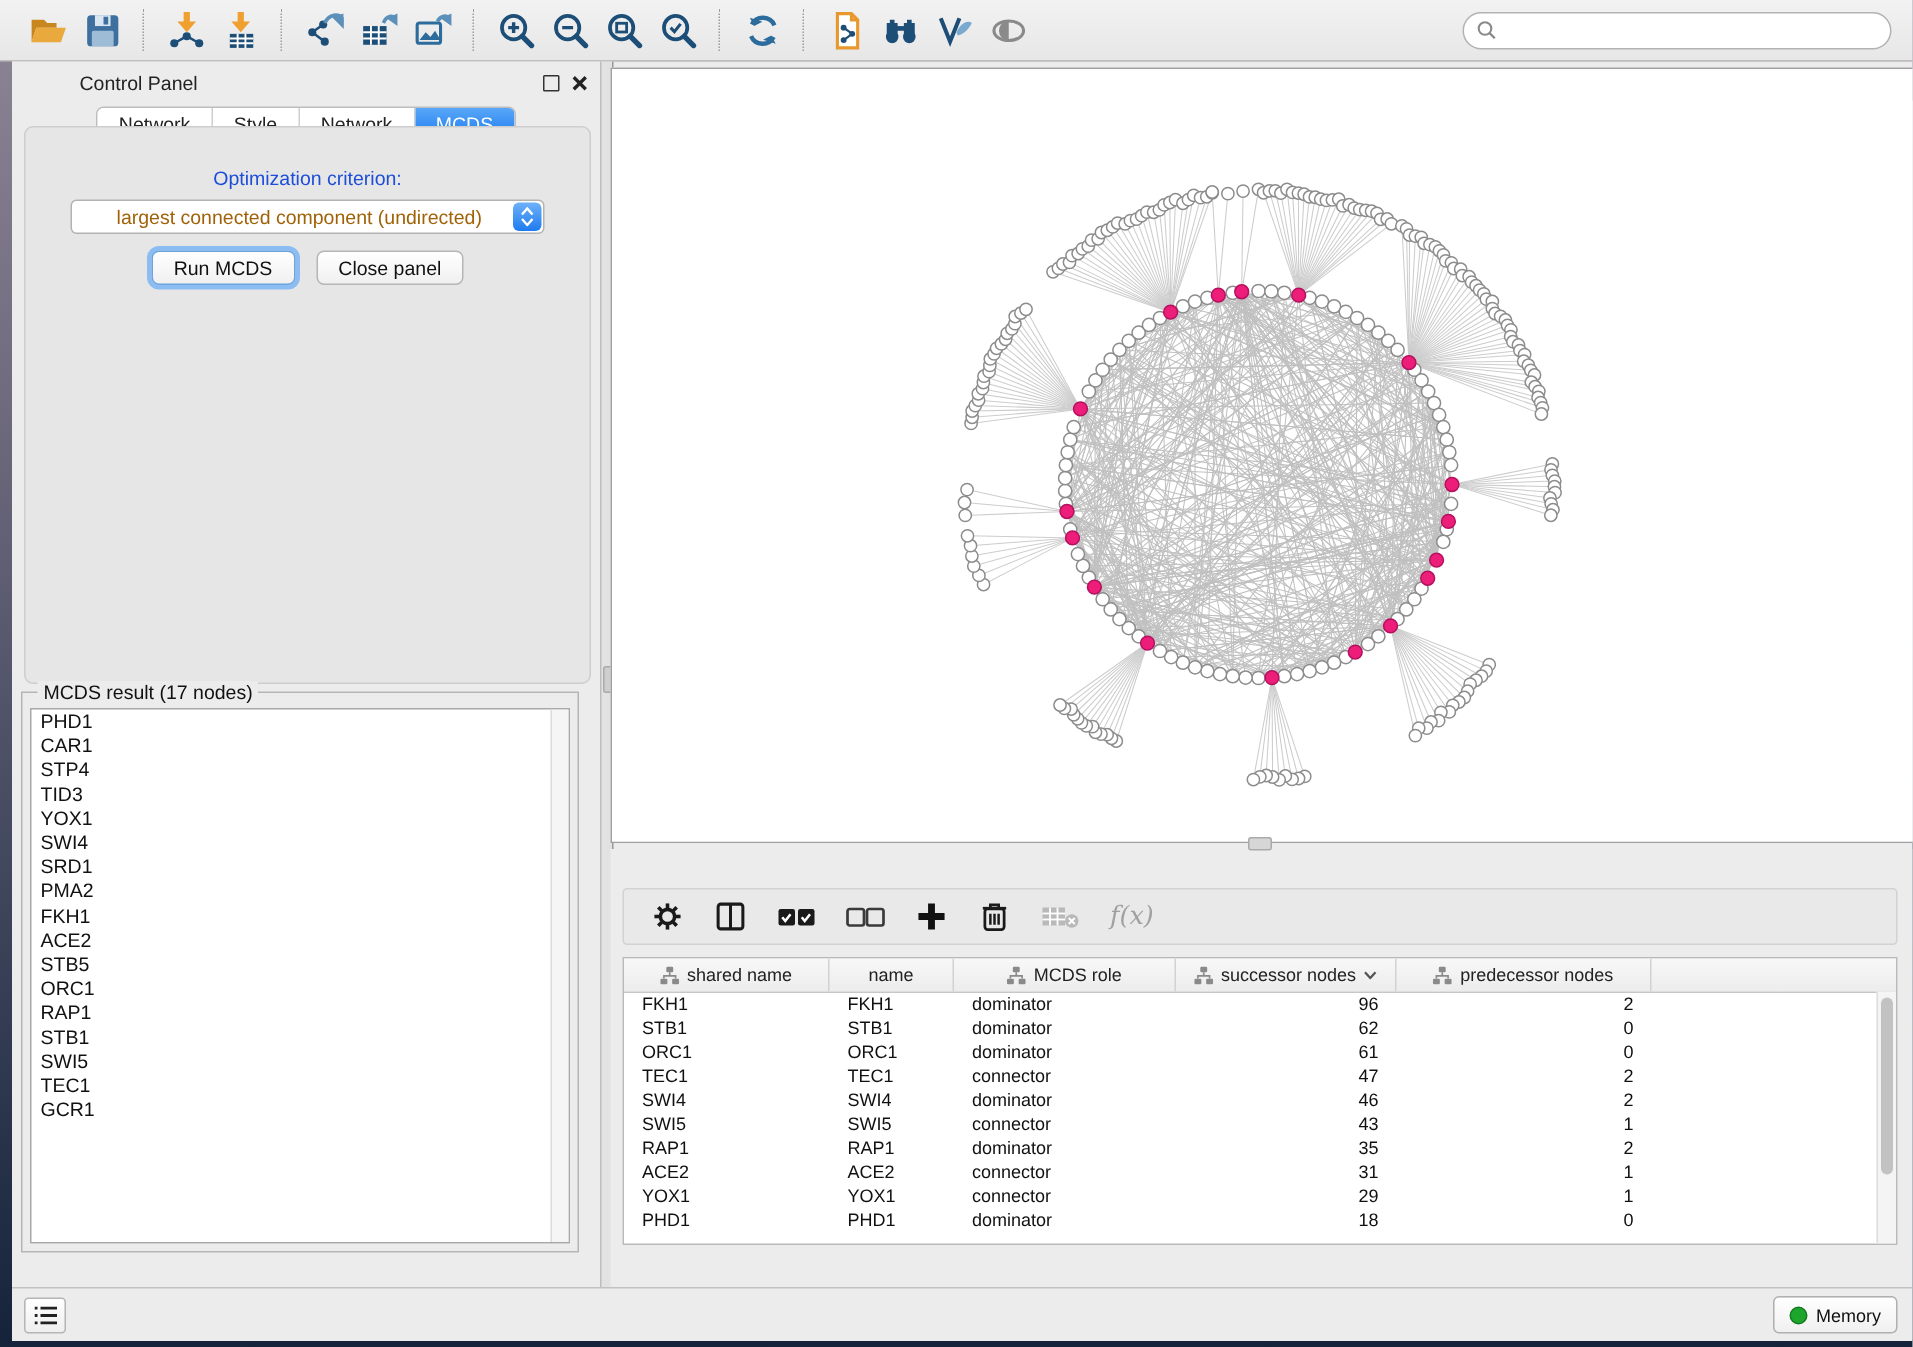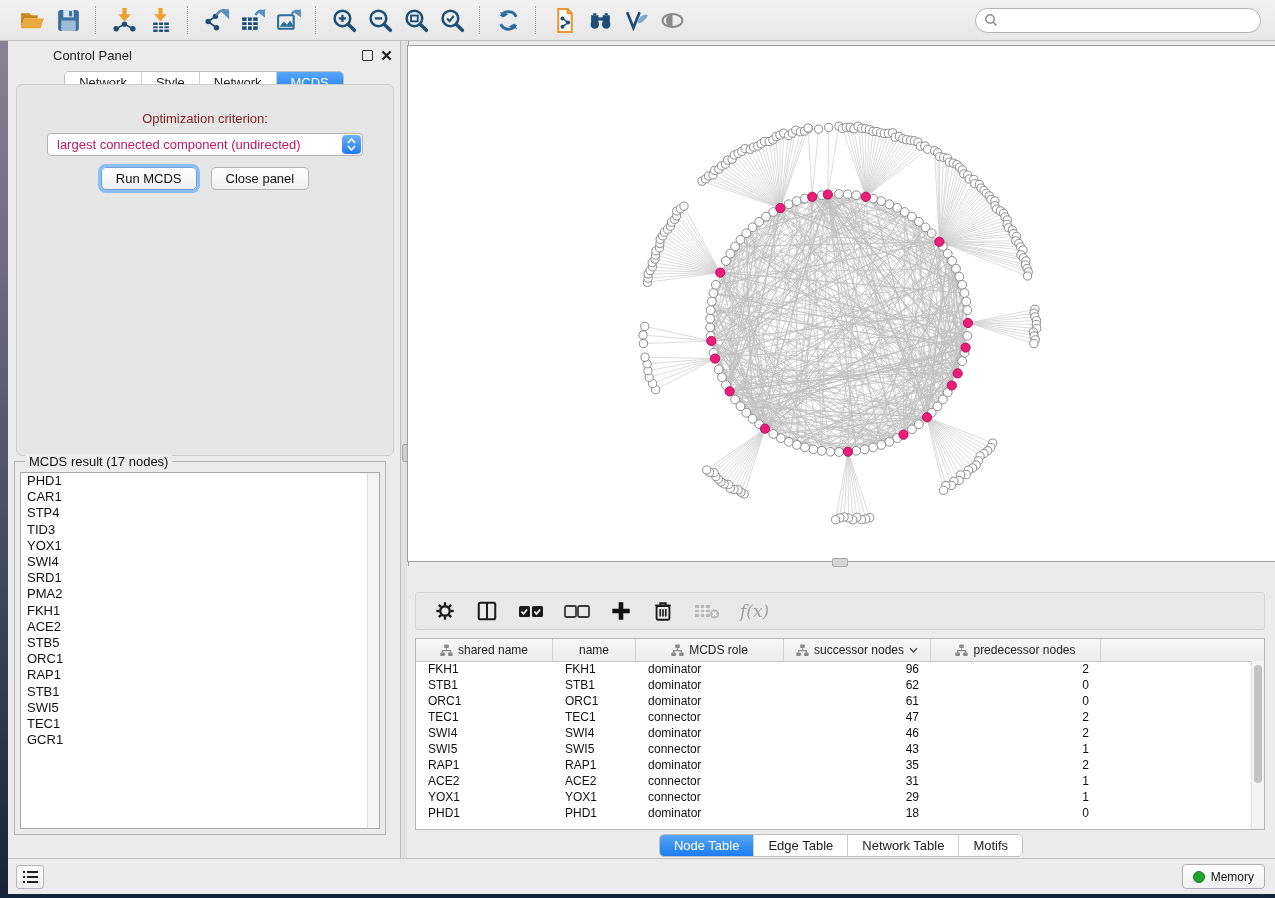--- a/index.html
+++ b/index.html
@@ -26,24 +26,24 @@
   .panel-title{font-size:13px;color:#222;}
   .winbtns{margin-left:auto;display:flex;gap:8px;align-items:center;}
   .floatbtn{width:9px;height:9px;border:1.6px solid #333;border-radius:1px;cursor:pointer;}
   .closebtn{cursor:pointer;display:flex;}
   .tabsrow{display:flex;justify-content:center;margin-top:4px;}
   .tabgroup{display:flex;background:#fff;border:1px solid #bdbdbd;border-radius:5px;overflow:hidden;}
   .tab{padding:3px 14px;font-size:13px;color:#222;border-right:1px solid #cfcfcf;cursor:pointer;background:#fff;}
   .tab:last-child{border-right:none;}
   .tab.active{background:linear-gradient(#58a6f7,#1c7cf0);color:#fff;}
   .cp-content{left:8px;top:43px;width:376px;height:370px;background:#e6e6e6;border:1px solid #cdcdcd;border-radius:6px;}
-  .opt-label{position:absolute;left:0;top:26px;width:100%;text-align:center;font-size:13px;color:#7f1d1d;}
+  .opt-label{position:absolute;left:0;top:26px;width:100%;text-align:center;font-size:13px;color:#1d4ed8;}
   .selectbox{position:absolute;left:30px;top:48px;width:316px;height:23px;background:#fff;border:1px solid #b3b3b3;
     border-radius:4px;display:flex;align-items:center;cursor:pointer;box-sizing:border-box;}
-  .selectbox .sel-text{flex:1;font-size:13px;padding-left:9px;color:#be185d;white-space:nowrap;}
+  .selectbox .sel-text{flex:1;font-size:13px;padding-left:9px;color:#a16207;white-space:nowrap;text-align:center;}
   .stepper{width:19px;height:19px;margin-right:1px;border-radius:4px;background:linear-gradient(#6eb1f8,#1e7bf0);
     display:flex;flex-direction:column;align-items:center;justify-content:center;gap:1px;}
   .btnrow{position:absolute;left:0;top:82px;width:100%;display:flex;justify-content:center;gap:14px;}
   .pushbtn{background:linear-gradient(#ffffff,#f0f0f0);border:1px solid #b5b5b5;border-radius:5px;
     font-size:13px;padding:3px 14px;color:#111;cursor:pointer;font-family:"Liberation Sans",sans-serif;}
   .pushbtn.focused{box-shadow:0 0 0 3px #8bbdf2;border-color:#6da4e0;}
   .result-fieldset{left:6px;top:420px;width:372px;height:374px;border:1px solid #b5b5b5;background:#ececec;box-sizing:border-box;}
   .result-legend{position:absolute;left:10px;top:-8px;background:#ececec;padding:0 4px;font-size:13px;color:#111;}
   .result-list{position:absolute;left:5px;top:10px;right:5px;bottom:5px;background:#fff;border:1px solid #a8a8a8;overflow:hidden;}
   .result-item{font-size:13px;line-height:16.2px;padding-left:6px;color:#111;}
@@ -1470,28 +1470,20 @@
             <div class="td" style="width: 148px; padding: 0px 0px 0px 12px;">dominator</div>
             <div class="td num" style="width: 147px; padding: 0px 12px 0px 0px;">18</div>
             <div class="td num" style="width: 170px; padding: 0px 12px 0px 0px;">0</div>
           </div>
         </div>
       <div class="tscroll">
           <div class="tthumb"></div>
         </div>
     </div>
 
-    <div class="tp-tabs">
-      <div class="tabgroup" id="tp-tabs-group">
-          <span class="tab active">Node Table</span>
-          <span class="tab">Edge Table</span>
-          <span class="tab">Network Table</span>
-          <span class="tab">Motifs</span>
-        </div>
-    </div>
   </div>
 
   <div class="abs statusbar">
     <span class="listbtn">
       <svg width="15" height="12" viewBox="0 0 15 12">
           <g fill="#222">
             <rect x="0" y="0" width="2" height="2"></rect>
             <rect x="4" y="0" width="11" height="2"></rect>
             <rect x="0" y="5" width="2" height="2"></rect>
             <rect x="4" y="5" width="11" height="2"></rect>

